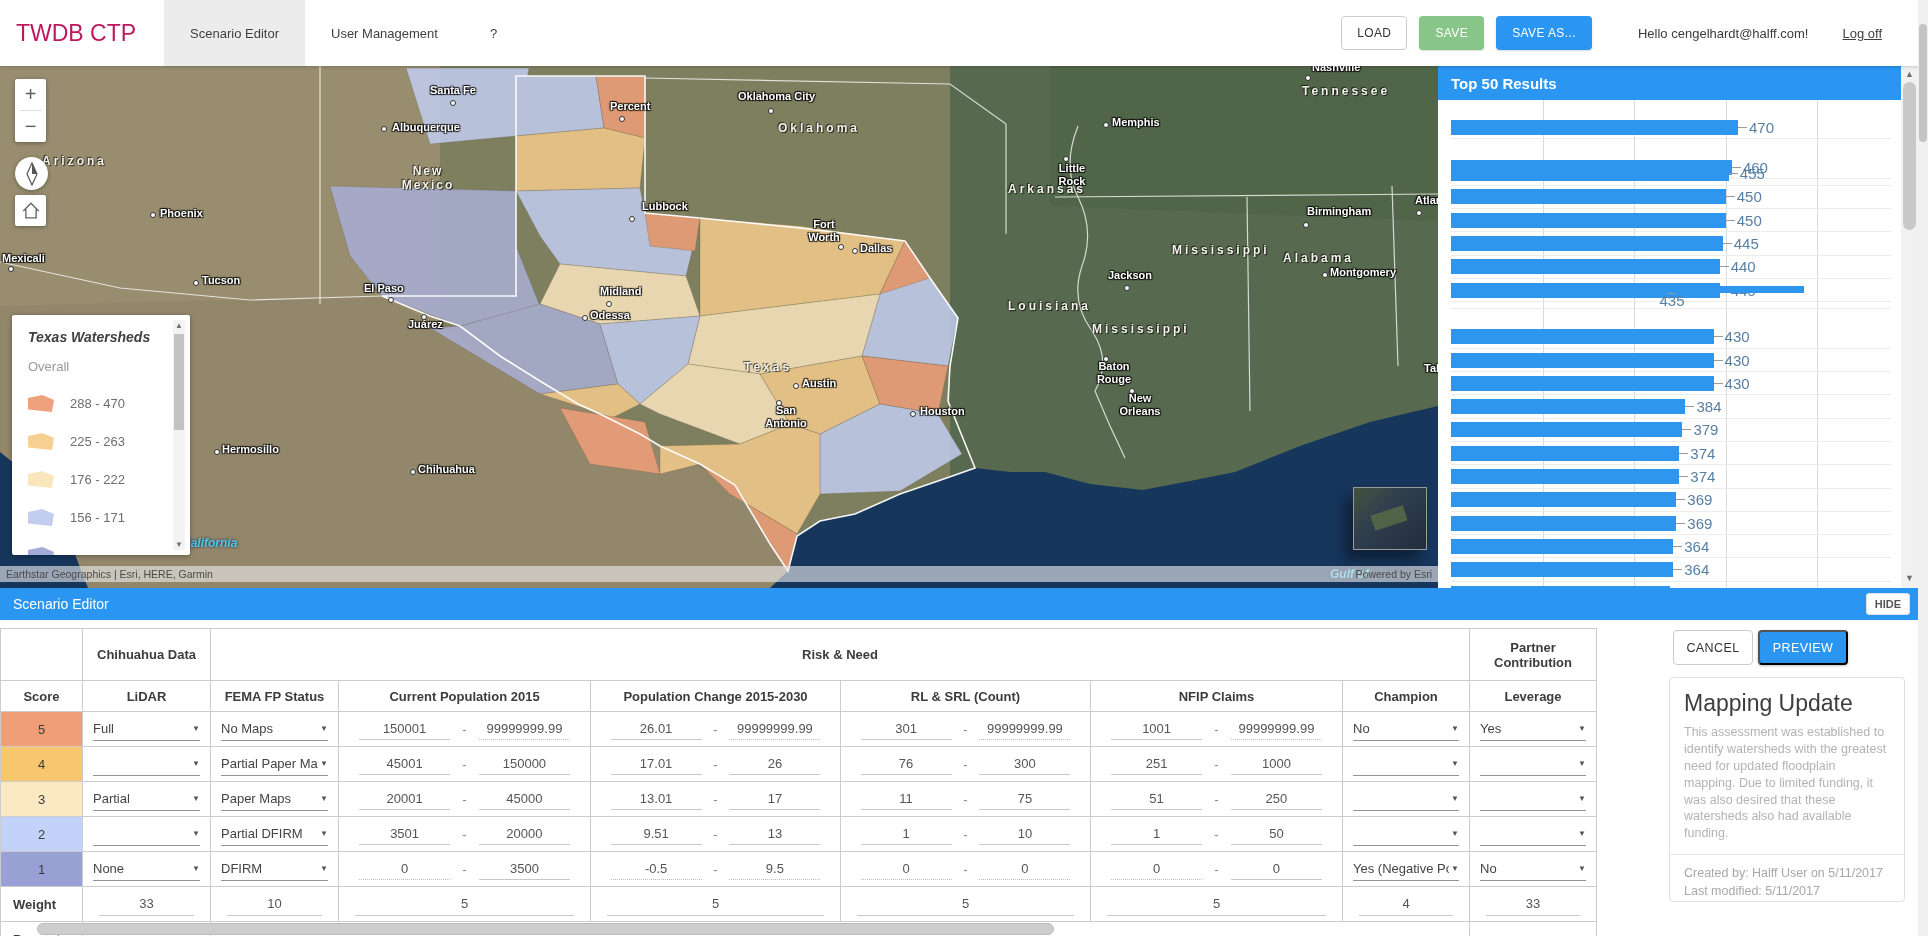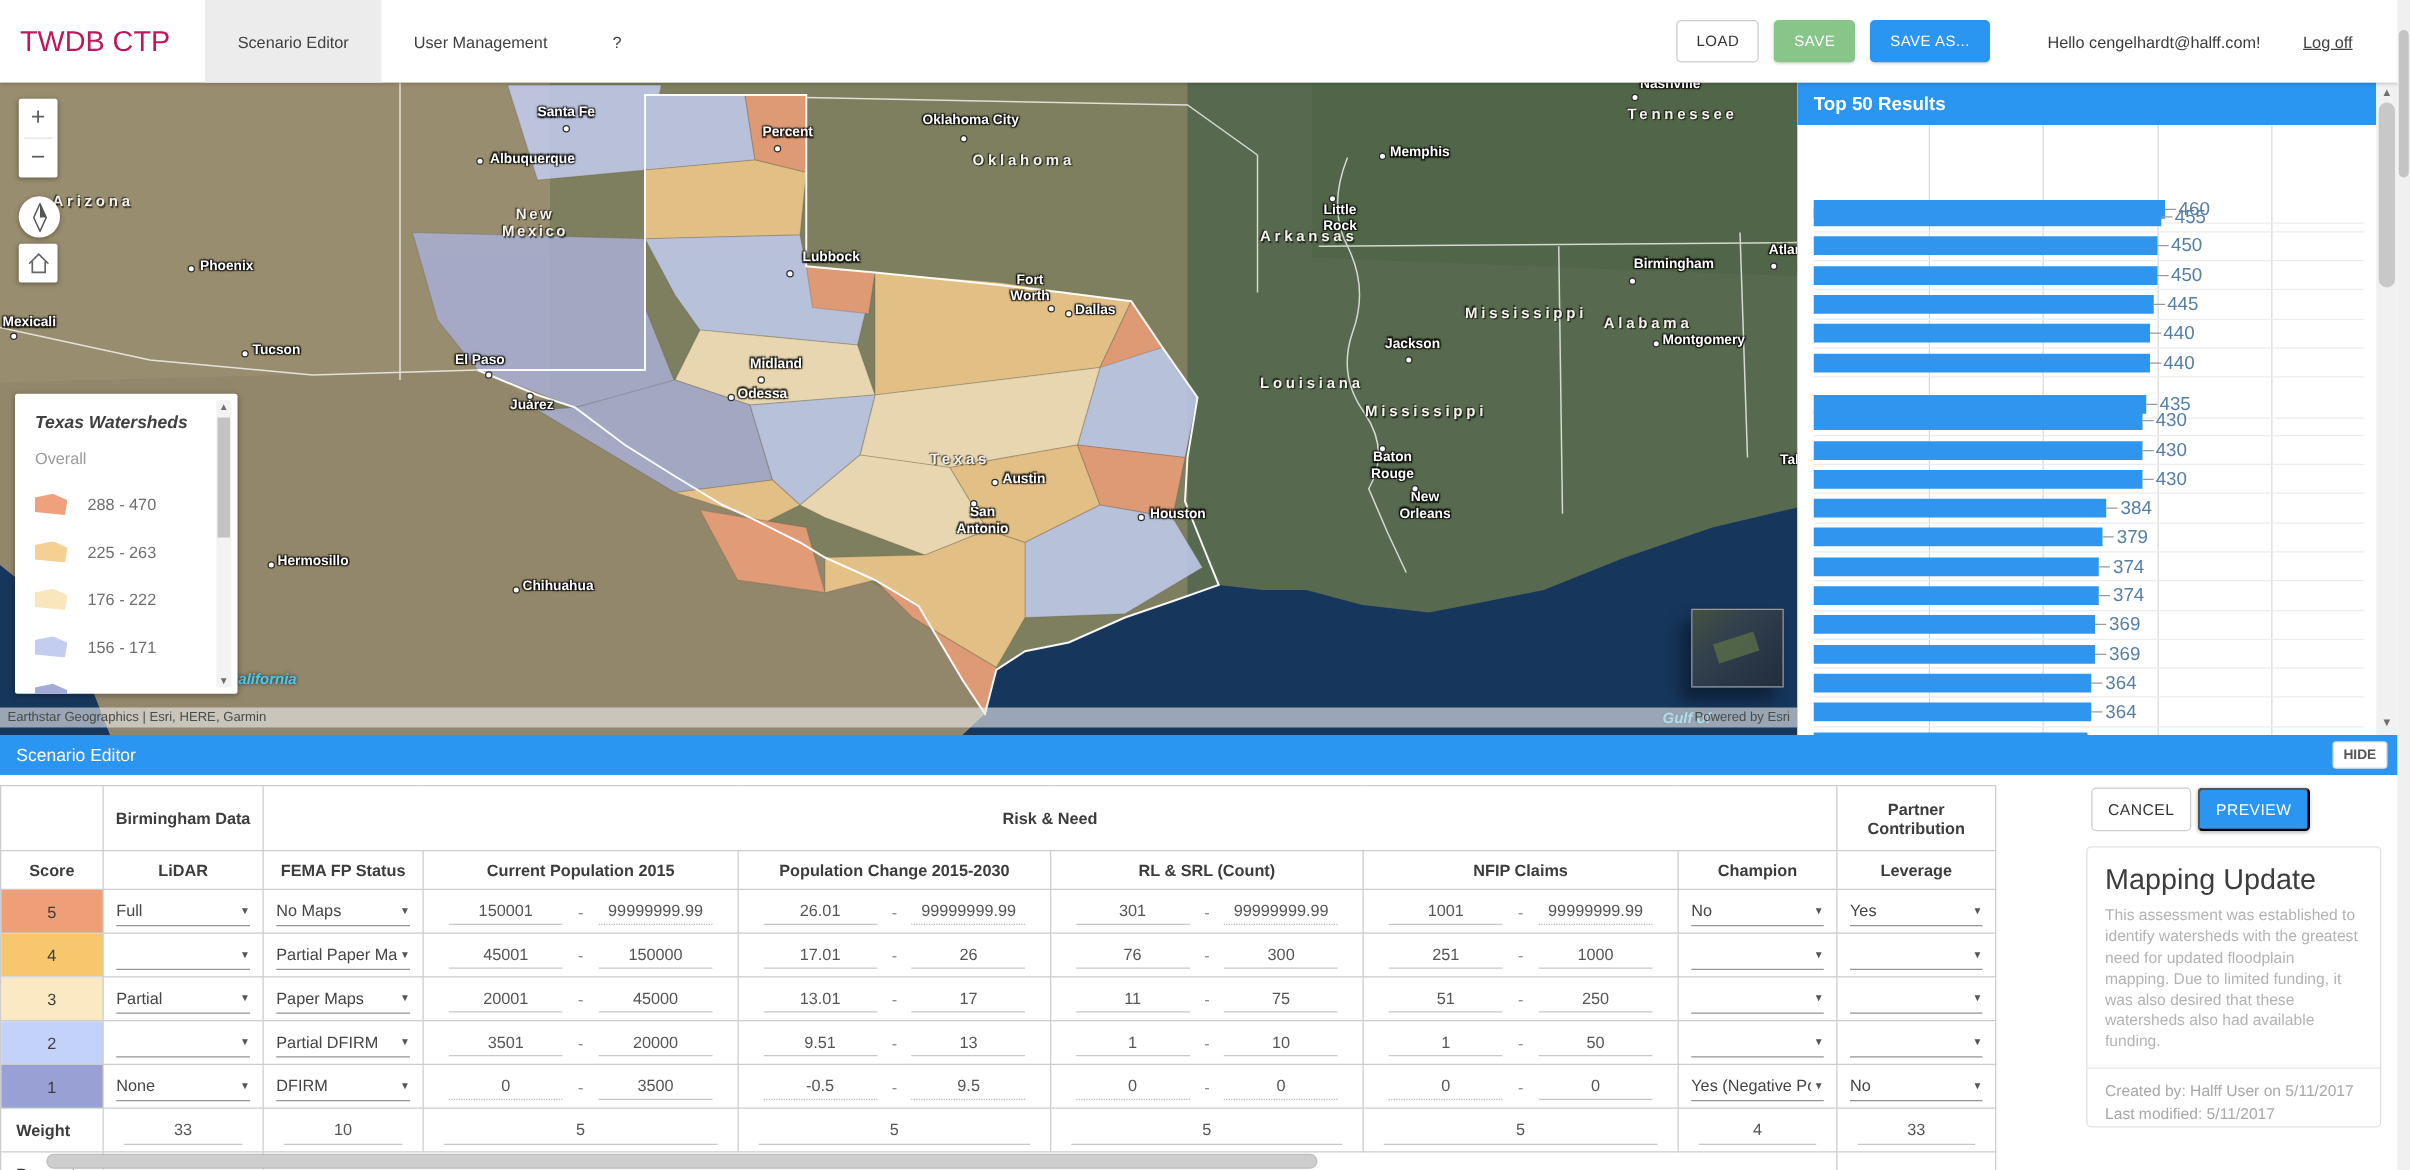--- a/index.html
+++ b/index.html
@@ -320,20 +320,25 @@
 
   <div class="results">
     <div class="r-head">
       <span class="r-title">Top 50 Results</span>
     </div>
     <div class="chart" id="chart">
         <div class="grid" style="left: 104.59px;"></div>
         <div class="grid" style="left: 196.18px;"></div>
         <div class="grid" style="left: 287.77px;"></div>
         <div class="grid" style="left: 379.36px;"></div>
+        <div class="bar-row" style="top: 16px;">
+          <div class="bar" style="width: 286.982px; background: rgb(46, 150, 238);"></div>
+          <span class="btick"></span>
+          <span class="bval" style="color: rgb(86, 127, 165);">470</span>
+        </div>
         <div class="bar-row" style="top: 56px;">
           <div class="bar" style="width: 280.876px; background: rgb(46, 150, 238);"></div>
           <span class="btick"></span>
           <span class="bval" style="color: rgb(86, 127, 165);">460</span>
         </div>
         <div class="bar-row" style="top: 62.6px;">
           <div class="bar" style="width: 277.823px; background: rgb(46, 150, 238);"></div>
           <span class="btick"></span>
           <span class="bval" style="color: rgb(86, 127, 165);">455</span>
         </div>
@@ -355,21 +360,21 @@
         <div class="bar-row" style="top: 155.8px;">
           <div class="bar" style="width: 268.664px; background: rgb(46, 150, 238);"></div>
           <span class="btick"></span>
           <span class="bval" style="color: rgb(86, 127, 165);">440</span>
         </div>
         <div class="bar-row" style="top: 179.1px;">
           <div class="bar" style="width: 268.664px; background: rgb(46, 150, 238);"></div>
           <span class="btick"></span>
           <span class="bval" style="color: rgb(86, 127, 165);">440</span>
         </div>
-        <div class="bar-row" style="top: 212px;">
+        <div class="bar-row" style="top: 186px; flex-direction: column;">
           <div class="bar" style="width: 265.611px; background: rgb(46, 150, 238);"></div>
           <span class="btick"></span>
           <span class="bval" style="color: rgb(86, 127, 165);">435</span>
         </div>
         <div class="bar-row" style="top: 225.7px;">
           <div class="bar" style="width: 262.558px; background: rgb(46, 150, 238);"></div>
           <span class="btick"></span>
           <span class="bval" style="color: rgb(86, 127, 165);">430</span>
         </div>
         <div class="bar-row" style="top: 249px;">
@@ -448,21 +453,21 @@
           <col style="width: 252px;">
           <col style="width: 250px;">
           <col style="width: 250px;">
           <col style="width: 252px;">
           <col style="width: 127px;">
           <col style="width: 127px;">
         </colgroup>
         <tbody>
           <tr class="grp">
             <th></th>
-            <th>Birmingham Data</th>
+            <th>Chihuahua Data</th>
             <th colspan="6">Risk &amp; Need</th>
             <th>
               <div>Partner</div>
               <div>Contribution</div>
             </th>
           </tr>
           <tr class="colh">
             <th class="score-h">Score</th>
             <th>LiDAR</th>
             <th>FEMA FP Status</th>

